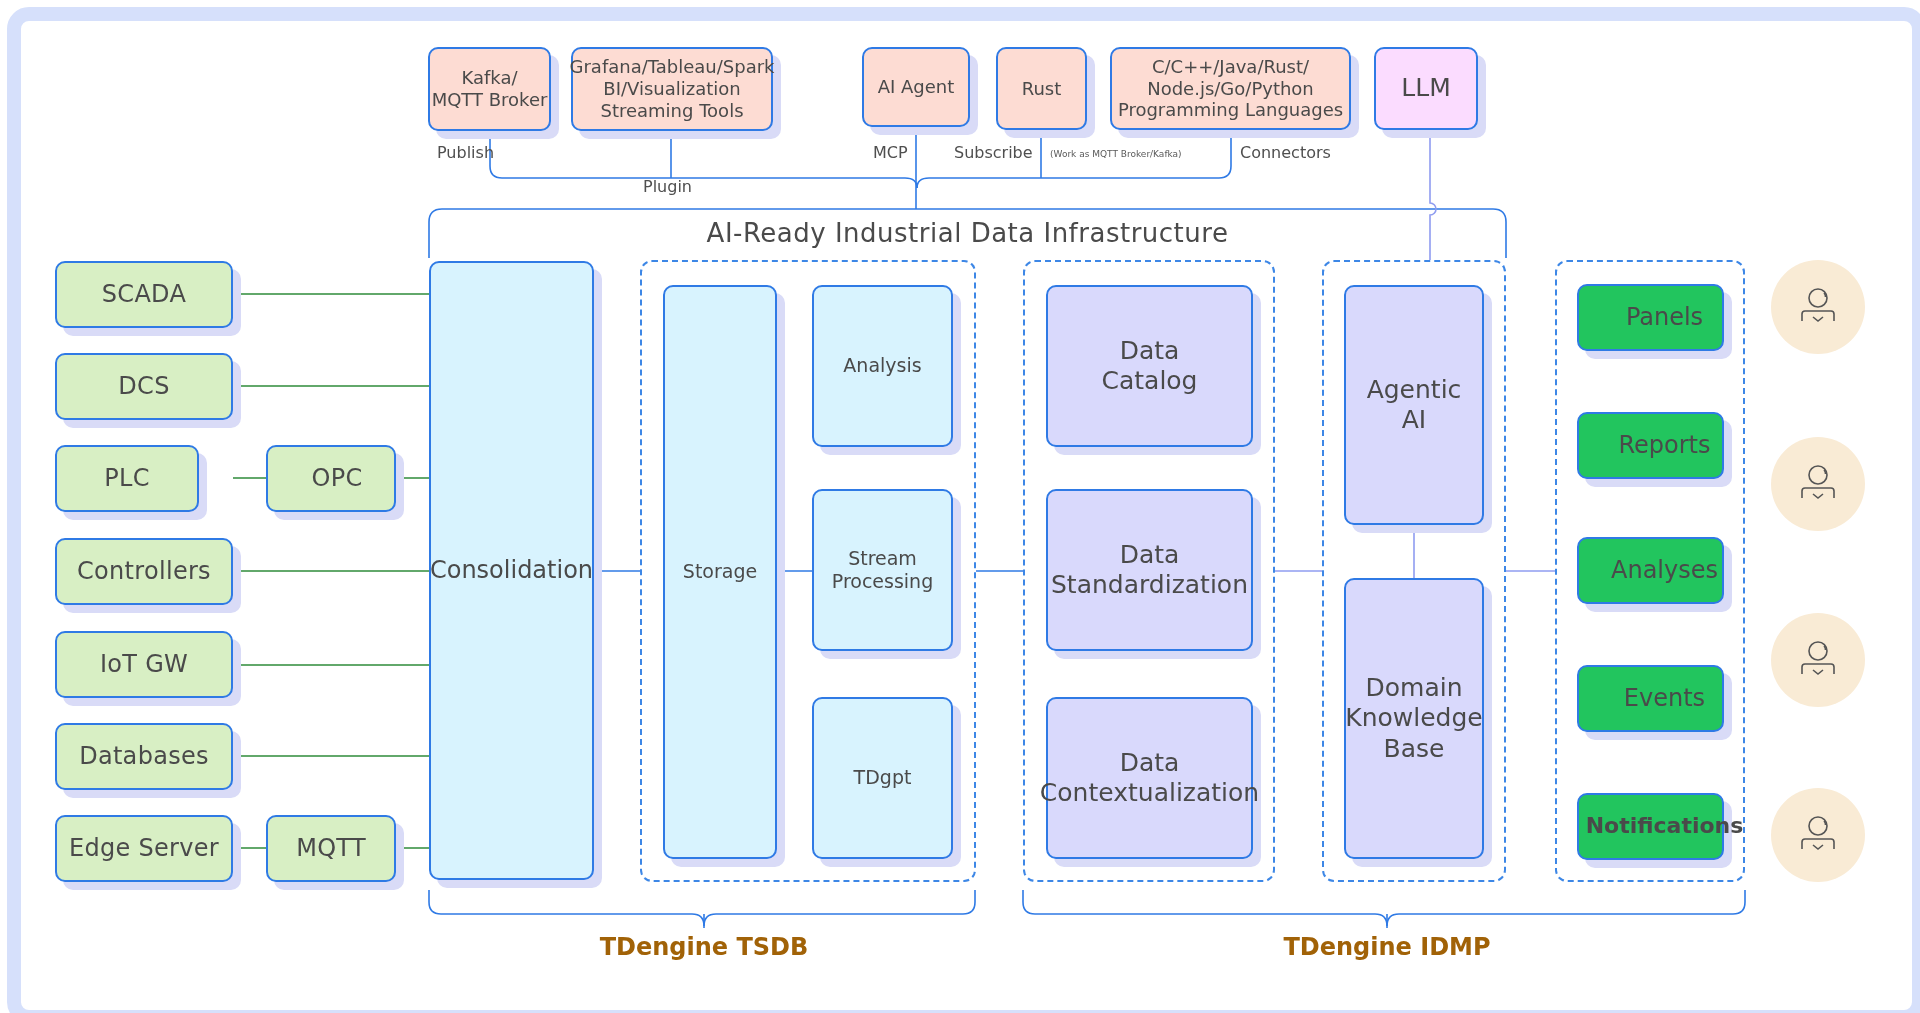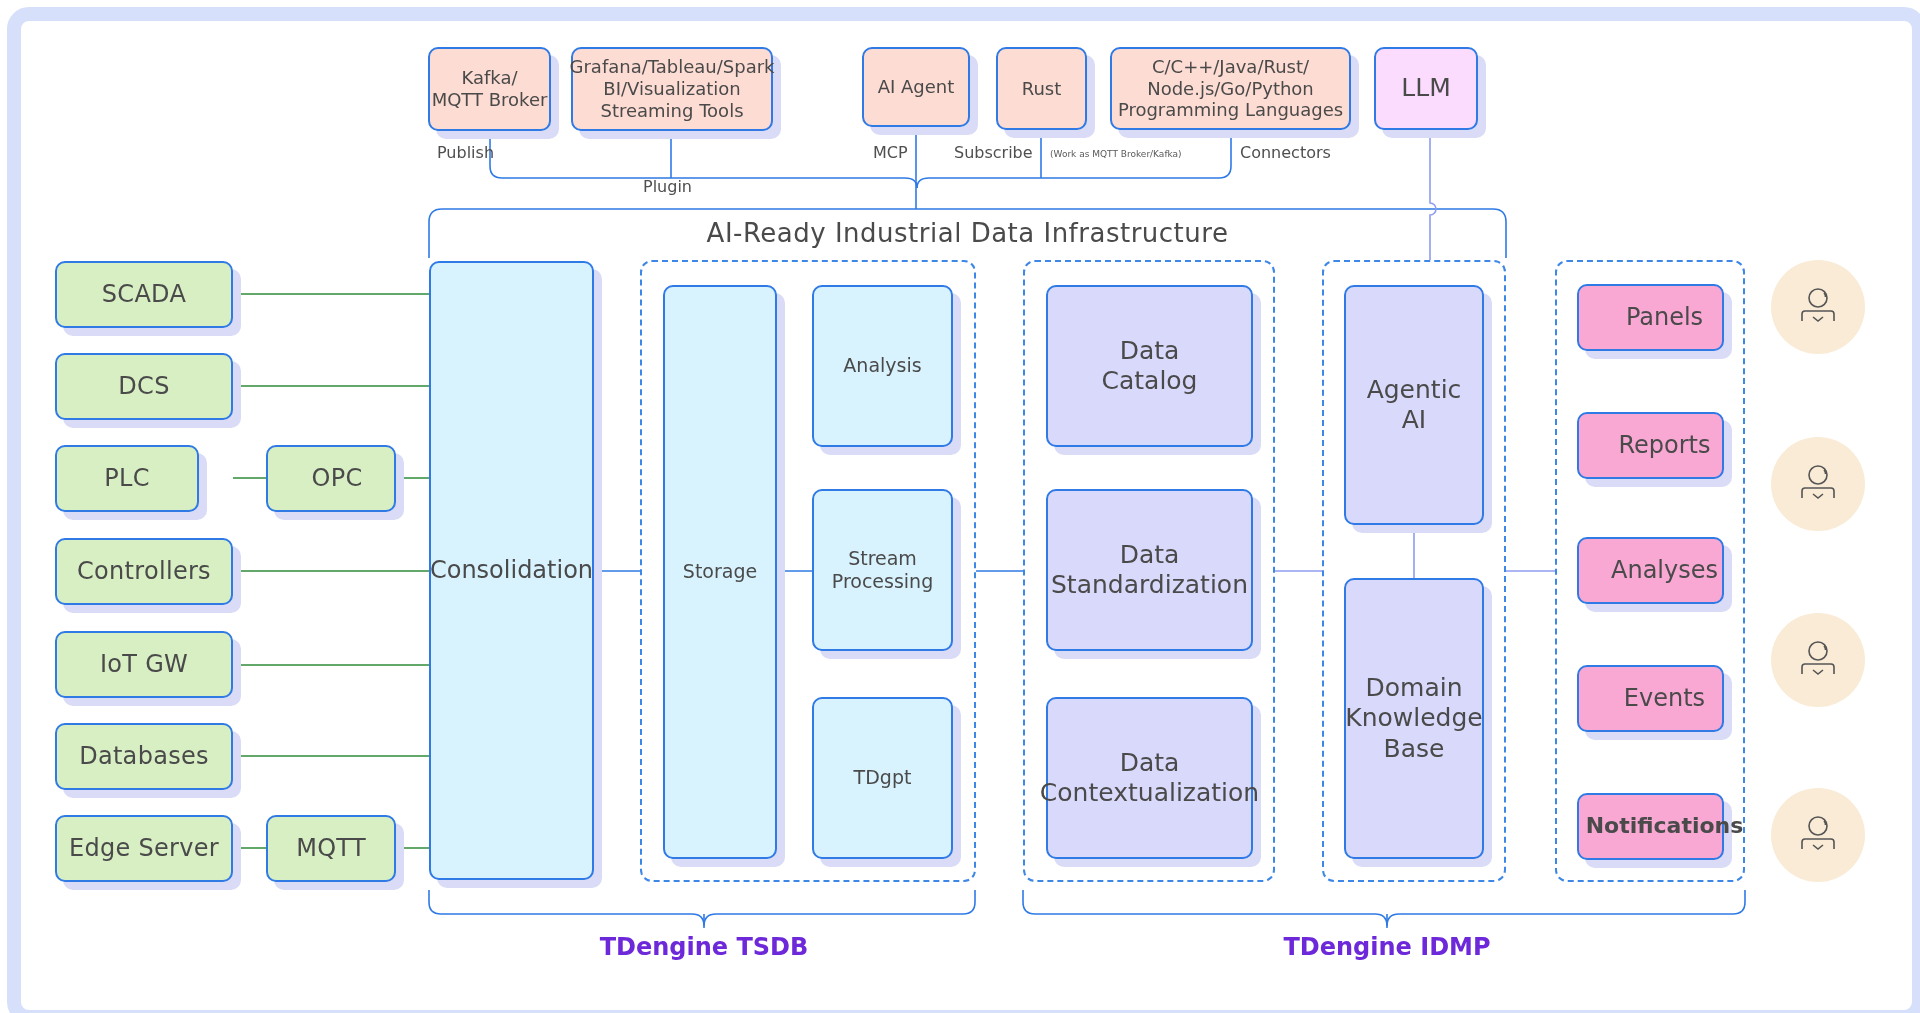--- a/index.html
+++ b/index.html
@@ -10,27 +10,27 @@
     #wires { position: absolute; left: 0; top: 0; width: 1920px; height: 1013px; pointer-events: none; }
     .box { position: absolute; box-sizing: border-box; border: 2px solid #2f7ae5; border-radius: 10px;
            display: flex; align-items: center; justify-content: center; text-align: center;
            box-shadow: 8px 8px 0 #d9dbf7; line-height: 1.22; }
     .box span { white-space: pre-line; }
     .ext { background: #fddcd3; font-size: 18px; }
     .llm { background: #fbdcff; font-size: 25px; }
     .src { background: #d8efc4; font-size: 24px; letter-spacing: 0.3px; }
     .tsdb { background: #d8f3fe; font-size: 19px; }
     .idmp { background: #d9d9fc; font-size: 25px; }
-    .app  { background: #f9a8d4; font-size: 24px; padding-left: 28px; }
+    .app  { background: #22c55e; font-size: 24px; padding-left: 28px; }
     .group { position: absolute; box-sizing: border-box; border: 2px dashed #3d87e6; border-radius: 12px; }
     .conn-label { position: absolute; font-size: 16px; color: #4f4f4f; white-space: nowrap; }
     .conn-note { position: absolute; font-size: 9px; color: #5a5a5a; white-space: nowrap; }
     .title { position: absolute; left: 429px; width: 1077px; top: 218px; text-align: center;
              font-size: 26px; color: #4a4a4a; letter-spacing: 0.5px; }
-    .product { position: absolute; top: 933px; font-size: 24px; font-weight: bold; color: #6d28d9; white-space: nowrap; transform: translateX(-50%); }
+    .product { position: absolute; top: 933px; font-size: 24px; font-weight: bold; color: #a16207; white-space: nowrap; transform: translateX(-50%); }
     .persona { position: absolute; width: 94px; height: 94px; border-radius: 50%; background: #f9ebd5;
                display: flex; align-items: center; justify-content: center; }
   </style>
 </head>
 <body>
 
 <div class="frame"></div>
 
 <svg id="wires" viewBox="0 0 1920 1013">
 

